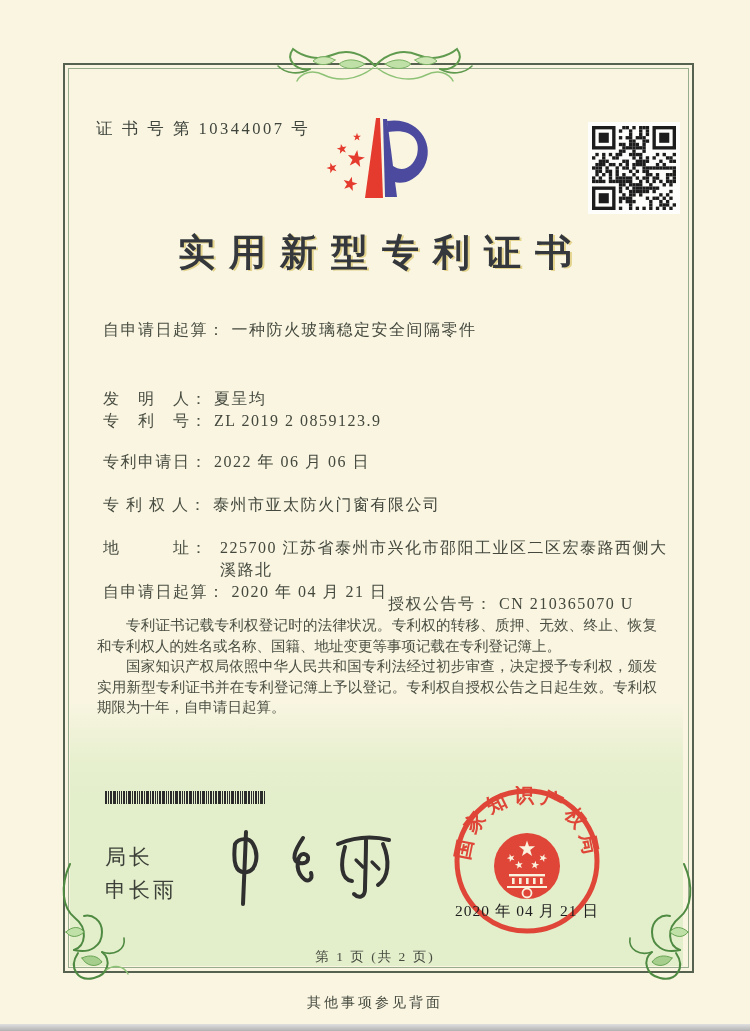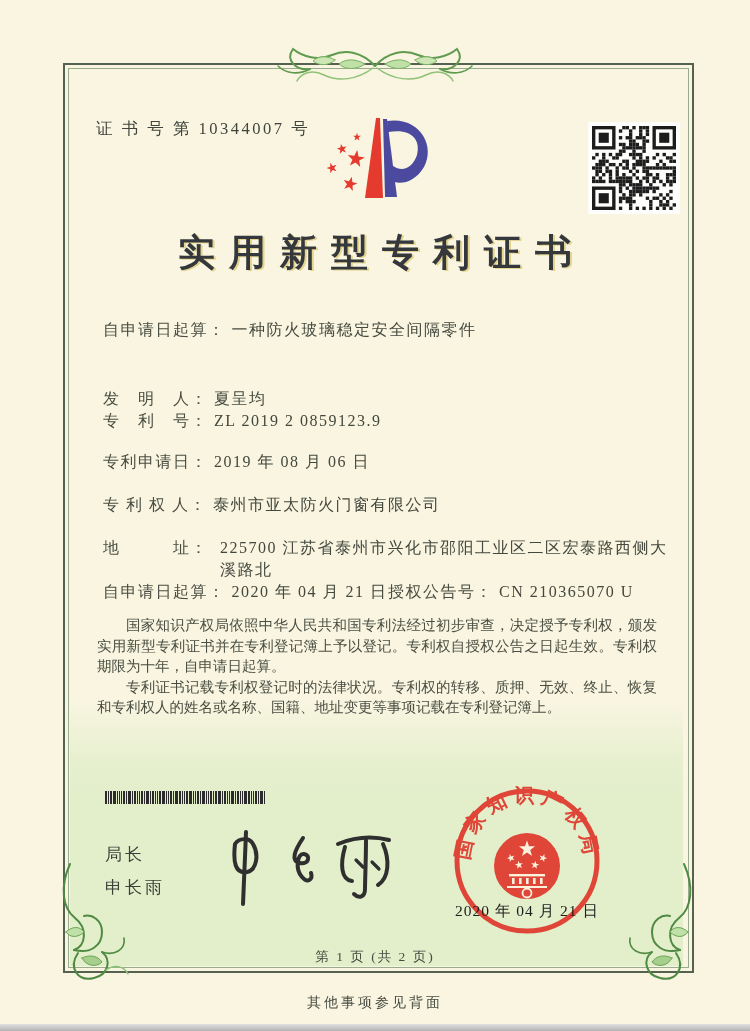--- a/index.html
+++ b/index.html
@@ -15,27 +15,27 @@
   .green-band{left:70px;top:700px;width:613px;height:266px;
     background:linear-gradient(180deg,rgba(227,238,203,0) 0%,rgba(227,238,203,.85) 24%,#e3eecb 38%,#e3eecb 100%);}
   .cert-no{left:96px;top:118px;font-size:16.5px;letter-spacing:2.5px;color:#3f443c;}
   .title{left:0;top:228px;width:750px;text-align:center;font-size:37px;font-weight:bold;
          letter-spacing:14px;padding-left:14px;box-sizing:border-box;color:#34383c;
          text-shadow:2px 1px 0 rgba(202,172,42,.45);}
   .row{left:103px;font-size:16px;letter-spacing:1.5px;line-height:22px;white-space:nowrap;}
   .row .lbl{color:#4a4e42;}
   .row .val{color:#44483d;margin-left:6px;}
   .row .val.wrap{display:inline-block;vertical-align:top;white-space:normal;width:448px;margin-left:12px;}
-  .grant2{position:absolute;left:285px;top:0;}
+  .grant2{position:absolute;left:285px;top:12px;}
   .paras{left:97px;top:615px;width:560px;font-size:14.5px;line-height:20.5px;
          text-align:justify;color:#4a4e42;}
   .paras p{margin:0;text-indent:2em;}
   .barcode{left:105px;top:791px;height:13px;display:flex;align-items:stretch;}
   .barcode span{display:block;background:#2b2b2b;margin-right:1px;}
-  .signer{left:105px;font-size:17px;letter-spacing:3px;color:#3c4038;}
+  .signer{left:105px;font-size:21px;letter-spacing:3px;color:#3c4038;}
   .sig{left:205px;top:826px;}
   .seal{left:452px;top:786px;opacity:.9;}
   .seal-date{left:455px;top:901px;font-size:15.5px;letter-spacing:1px;color:#1e1e1e;}
   .page-info{left:0;top:948px;width:750px;text-align:center;font-size:13.5px;letter-spacing:2px;color:#474b40;}
   .back-note{left:0;top:994px;width:750px;text-align:center;font-size:14px;letter-spacing:3px;color:#474b40;}
   .qr{left:588px;top:122px;width:92px;height:92px;background:#fdfdfb;padding:4px;box-sizing:border-box;}
   .logo{left:323px;top:105px;}
   .scan-edge{left:0;bottom:0;width:750px;height:7px;background:linear-gradient(#e0e0e0,#b2b2b2);}
 </style>
 </head>
@@ -340,38 +340,38 @@
 <div class="abs row" style="top:319px">
   <span class="lbl">自申请日起算：</span><span class="val">一种防火玻璃稳定安全间隔零件</span>
 </div>
 <div class="abs row" style="top:388px">
   <span class="lbl">发　明　人：</span><span class="val">夏呈均</span>
 </div>
 <div class="abs row" style="top:410px">
   <span class="lbl">专　利　号：</span><span class="val">ZL 2019 2 0859123.9</span>
 </div>
 <div class="abs row" style="top:451px">
-  <span class="lbl">专利申请日：</span><span class="val">2019 年 08 月 06 日</span>
+  <span class="lbl">专利申请日：</span><span class="val">2022 年 06 月 06 日</span>
 </div>
 <div class="abs row" style="top:494px">
   <span class="lbl">专 利 权 人：</span><span class="val">泰州市亚太防火门窗有限公司</span>
 </div>
 <div class="abs row" style="top:537px">
   <span class="lbl">地　　　址：</span><span class="val wrap">225700 江苏省泰州市兴化市邵阳工业区二区宏泰路西侧大溪路北</span>
 </div>
 <div class="abs row" style="top:581px">
   <span class="lbl">自申请日起算：</span><span class="val">2020 年 04 月 21 日</span>
   <span class="grant2">
     <span class="lbl">授权公告号：</span><span class="val">CN 210365070 U</span>
   </span>
 </div>
 
 <div class="abs paras">
+  <p>专利证书记载专利权登记时的法律状况。专利权的转移、质押、无效、终止、恢复和专利权人的姓名或名称、国籍、地址变更等事项记载在专利登记簿上。</p>
   <p>国家知识产权局依照中华人民共和国专利法经过初步审查，决定授予专利权，颁发实用新型专利证书并在专利登记簿上予以登记。专利权自授权公告之日起生效。专利权期限为十年，自申请日起算。</p>
-  <p>专利证书记载专利权登记时的法律状况。专利权的转移、质押、无效、终止、恢复和专利权人的姓名或名称、国籍、地址变更等事项记载在专利登记簿上。</p>
 </div>
 
 <div class="abs barcode" id="barcode">
     <span style="width: 2px;"></span>
     <span style="width: 1px;"></span>
     <span style="width: 2px;"></span>
     <span style="width: 3px;"></span>
     <span style="width: 1px;"></span>
     <span style="width: 1px;"></span>
     <span style="width: 1px;"></span>

